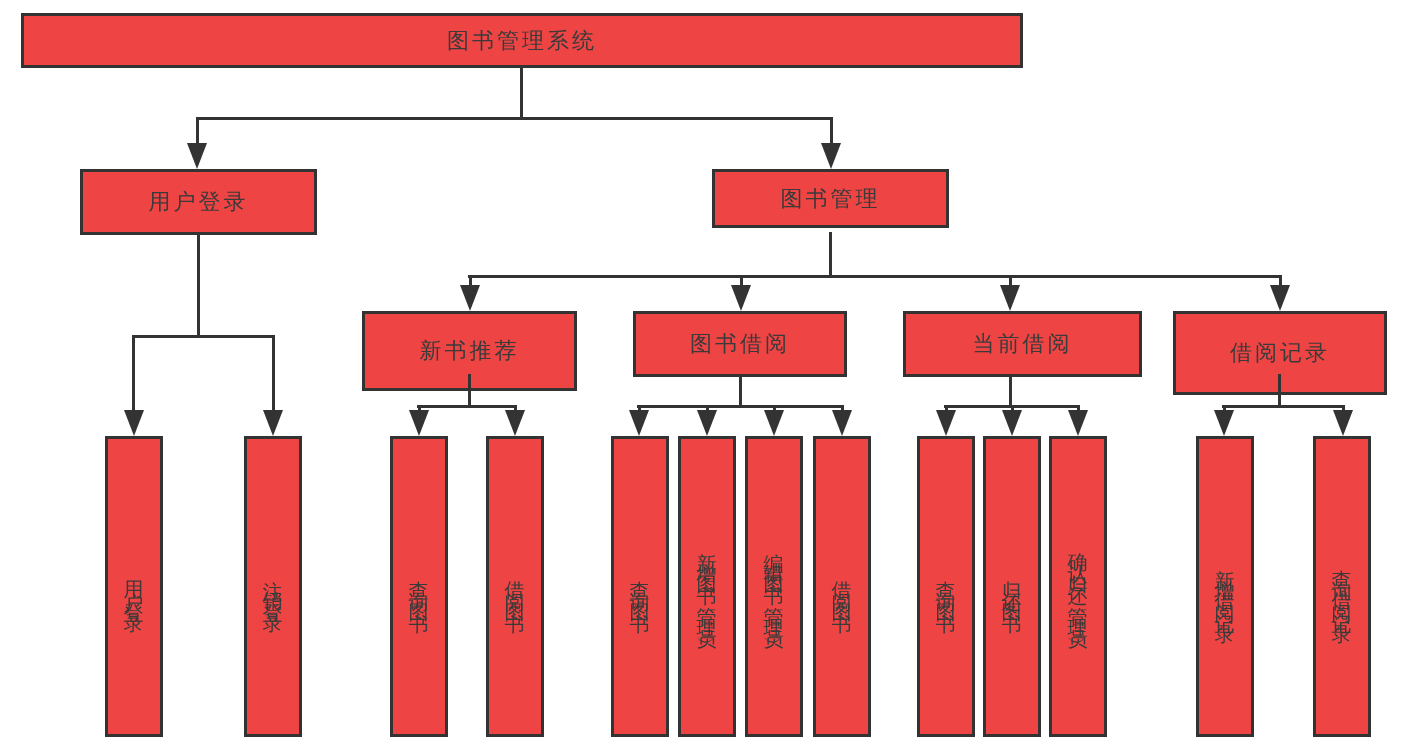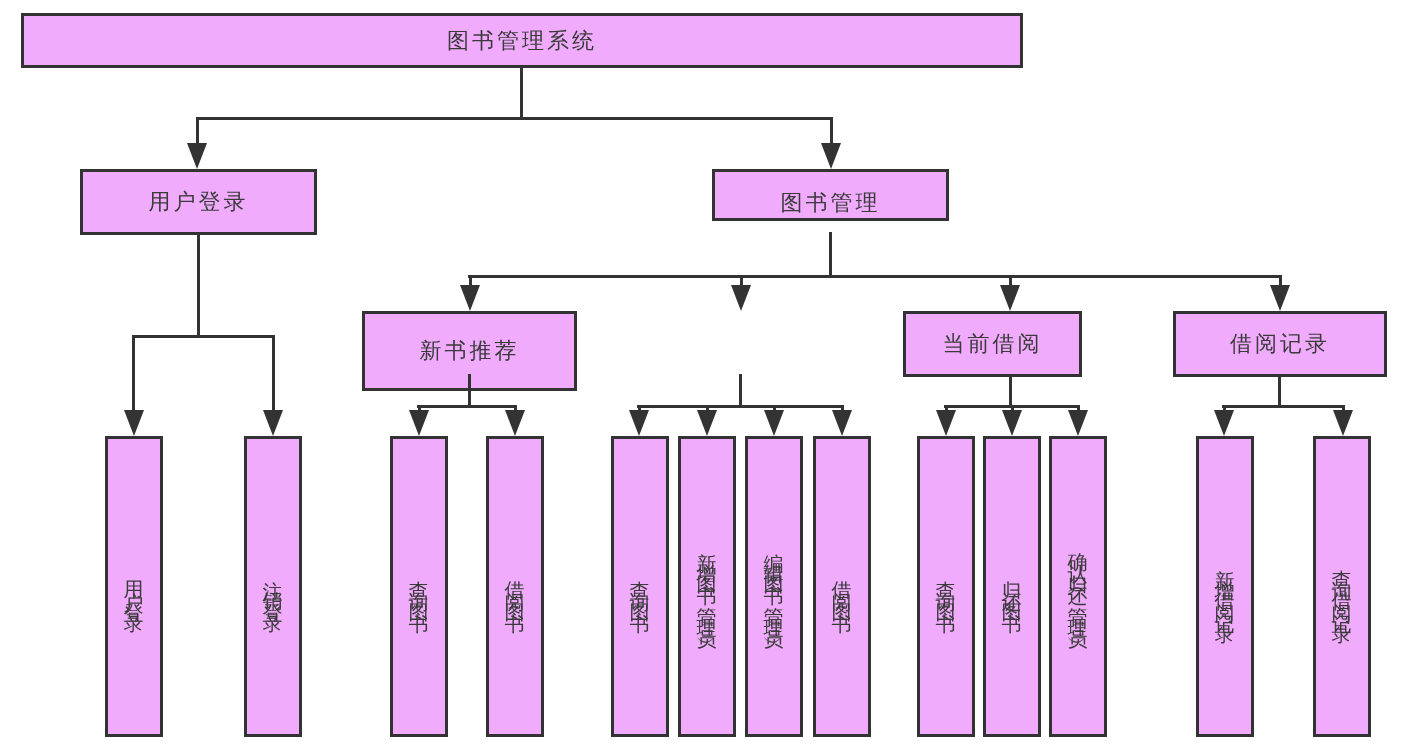--- a/index.html
+++ b/index.html
@@ -7,21 +7,21 @@
     position:relative;
     width:1405px;height:747px;
     background:#ffffff;
     font-family:"Liberation Sans","DejaVu Sans",sans-serif;
     overflow:hidden;
   }
   .box{
     position:absolute;
     box-sizing:border-box;
     border:3px solid #333333;
-    background:#f0abfc;
+    background:#ef4444;
     display:flex;
     align-items:center;
     justify-content:center;
     color:#3a3a3a;
   }
   .box .lbl{
     font-size:22px;
     letter-spacing:3px;
     white-space:nowrap;
   }
@@ -66,21 +66,21 @@
   <div class="vline" style="left:520px;top:68px;height:52px;"></div>
   <div class="hline" style="left:196px;top:117px;width:637px;"></div>
   <div class="vline" style="left:196px;top:117px;height:32px;"></div>
   <div class="arrow" style="left:187px;top:143px;"></div>
   <div class="vline" style="left:830px;top:117px;height:32px;"></div>
   <div class="arrow" style="left:821px;top:143px;"></div>
 
   <div class="box" style="left:80px;top:169px;width:237px;height:66px;">
     <span class="lbl">用户登录</span>
   </div>
-  <div class="box" style="left:712px;top:169px;width:237px;height:52px;align-items:flex-end;">
+  <div class="box" style="left:712px;top:169px;width:237px;height:59px;">
     <span class="lbl">图书管理</span>
   </div>
 
   <div class="vline" style="left:197px;top:232px;height:106px;"></div>
   <div class="hline" style="left:132px;top:335px;width:142px;"></div>
   <div class="vline" style="left:132px;top:335px;height:80px;"></div>
   <div class="arrow" style="left:124px;top:410px;"></div>
   <div class="vline" style="left:272px;top:335px;height:80px;"></div>
   <div class="arrow" style="left:263px;top:410px;"></div>
 
@@ -91,24 +91,27 @@
   <div class="vline" style="left:740px;top:275px;height:14px;"></div>
   <div class="arrow" style="left:731px;top:285px;"></div>
   <div class="vline" style="left:1009px;top:275px;height:14px;"></div>
   <div class="arrow" style="left:1000px;top:285px;"></div>
   <div class="vline" style="left:1279px;top:275px;height:14px;"></div>
   <div class="arrow" style="left:1270px;top:285px;"></div>
 
   <div class="box" style="left:362px;top:311px;width:215px;height:80px;">
     <span class="lbl">新书推荐</span>
   </div>
-  <div class="box" style="left:903px;top:311px;width:179px;height:66px;font-family:Liberation Serif, serif;">
+  <div class="box" style="left:633px;top:311px;width:214px;height:66px;">
+    <span class="lbl">图书借阅</span>
+  </div>
+  <div class="box" style="left:903px;top:311px;width:239px;height:66px;font-family:Liberation Serif, serif;">
     <span class="lbl">当前借阅</span>
   </div>
-  <div class="box" style="left:1173px;top:311px;width:214px;height:66px;">
+  <div class="box" style="left:1173px;top:311px;width:214px;height:84px;">
     <span class="lbl">借阅记录</span>
   </div>
 
   <div class="vline" style="left:468px;top:374px;height:34px;"></div>
   <div class="hline" style="left:417px;top:405px;width:100px;"></div>
   <div class="vline" style="left:418px;top:405px;height:9px;"></div>
   <div class="arrow" style="left:409px;top:410px;"></div>
   <div class="vline" style="left:514px;top:405px;height:9px;"></div>
   <div class="arrow" style="left:505px;top:410px;"></div>
 

